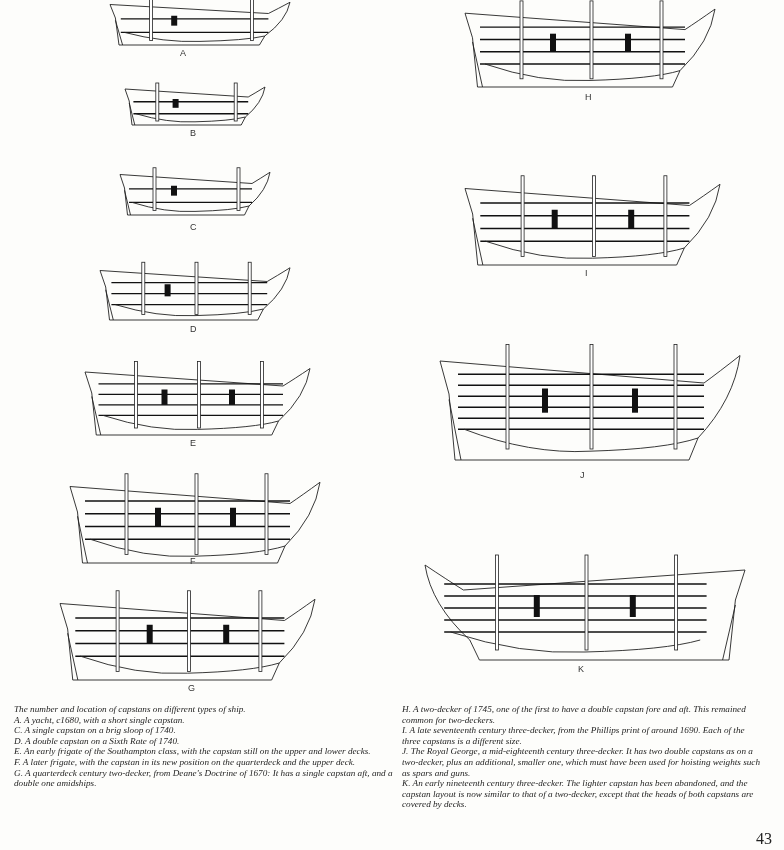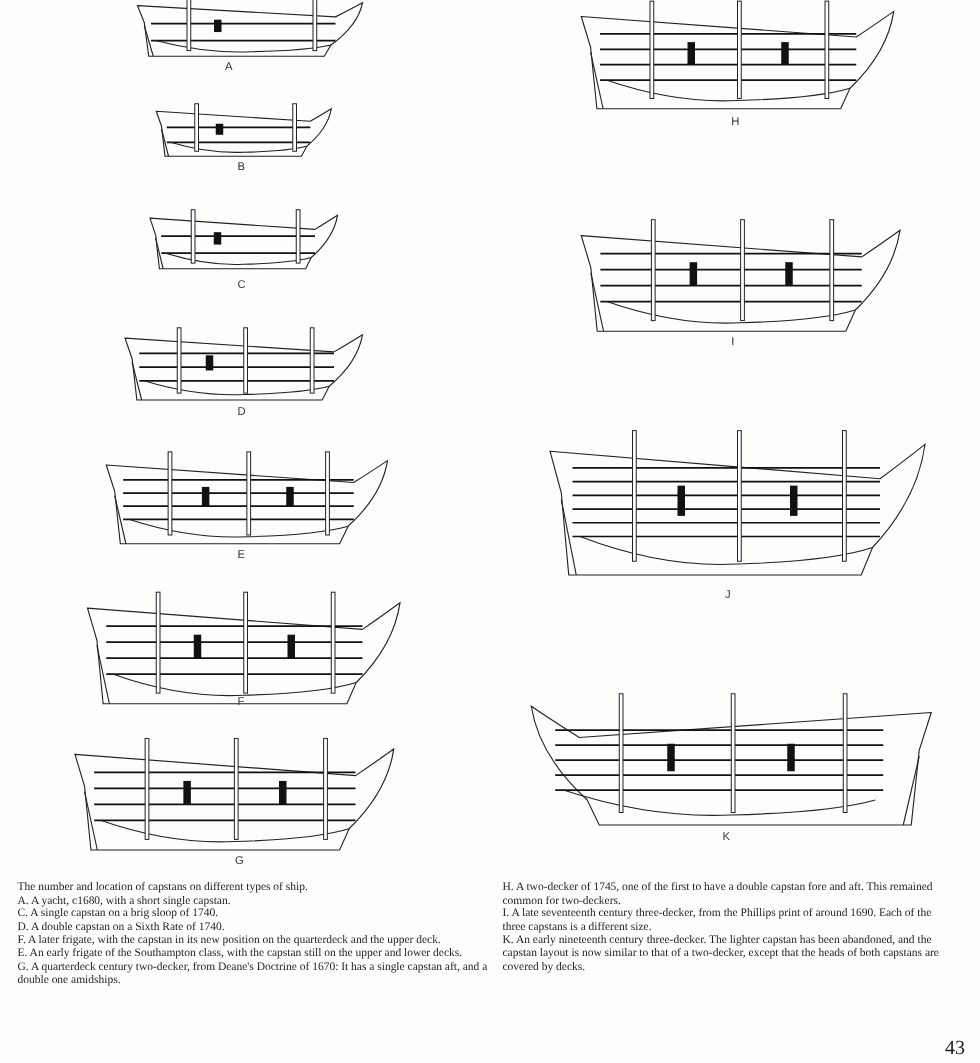--- a/index.html
+++ b/index.html
@@ -1,20 +1,20 @@
 <!DOCTYPE html>
 <html><head>
 <meta charset="utf-8">
 <style>
   html,body{margin:0;padding:0;background:#fdfdfb;}
   body{width:784px;height:850px;position:relative;overflow:hidden;font-family:"Liberation Serif",serif;color:#1a1a1a;}
   .fig{position:absolute;}
   .fig svg{position:absolute;left:0;top:0;overflow:visible;}
   .lbl{position:absolute;font-family:"Liberation Sans",sans-serif;font-size:9px;color:#333;}
-  .cap{position:absolute;font-size:9.2px;line-height:10.6px;color:#1e1e1e;}
+  .cap{position:absolute;font-style:italic;font-size:9.2px;line-height:10.6px;color:#1e1e1e;}
   .cap p{margin:0;}
   .pgnum{position:absolute;right:12px;top:830px;font-size:16px;color:#222;}
 </style>
 </head>
 <body>
 
 <div id="figs">
     <div class="fig" style="left: 110px; top: 0px; width: 180px; height: 45px;">
       <svg width="180" height="49">
         <path stroke="#222" stroke-width="0.9" fill="none" d="M0 4.5 L158.4 13.5 Q167.4 9 180 2.25 Q176.4 20.25 154.8 36 L149.4 45 L9 45 L5.3999999999999995 18 Z"></path>
@@ -191,24 +191,25 @@
       </svg>
     </div>
     <div class="lbl" style="left: 578px; top: 664px;">K</div>
   </div>
 
 <div class="cap" style="left:14px;top:704px;width:380px;">
   <p>The number and location of capstans on different types of ship.</p>
   <p>A. A yacht, c1680, with a short single capstan.</p>
   <p>C. A single capstan on a brig sloop of 1740.</p>
   <p>D. A double capstan on a Sixth Rate of 1740.</p>
+  <p>E. An early frigate of the Southampton class, with the capstan still on the upper and lower decks.</p>
   <p>F. A later frigate, with the capstan in its new position on the quarterdeck and the upper deck.</p>
-  <p>E. An early frigate of the Southampton class, with the capstan still on the upper and lower decks.</p>
   <p>G. A quarterdeck century two-decker, from Deane's Doctrine of 1670: It has a single capstan aft, and a double one amidships.</p>
 </div>
 
 <div class="cap" style="left:402px;top:704px;width:362px;">
   <p>H. A two-decker of 1745, one of the first to have a double capstan fore and aft. This remained common for two-deckers.</p>
   <p>I. A late seventeenth century three-decker, from the Phillips print of around 1690. Each of the three capstans is a different size.</p>
+  <p>J. The Royal George, a mid-eighteenth century three-decker. It has two double capstans as on a two-decker, plus an additional, smaller one, which must have been used for hoisting weights such as spars and guns.</p>
   <p>K. An early nineteenth century three-decker. The lighter capstan has been abandoned, and the capstan layout is now similar to that of a two-decker, except that the heads of both capstans are covered by decks.</p>
 </div>
 
 <div class="pgnum">43</div>
 
 </body></html>

